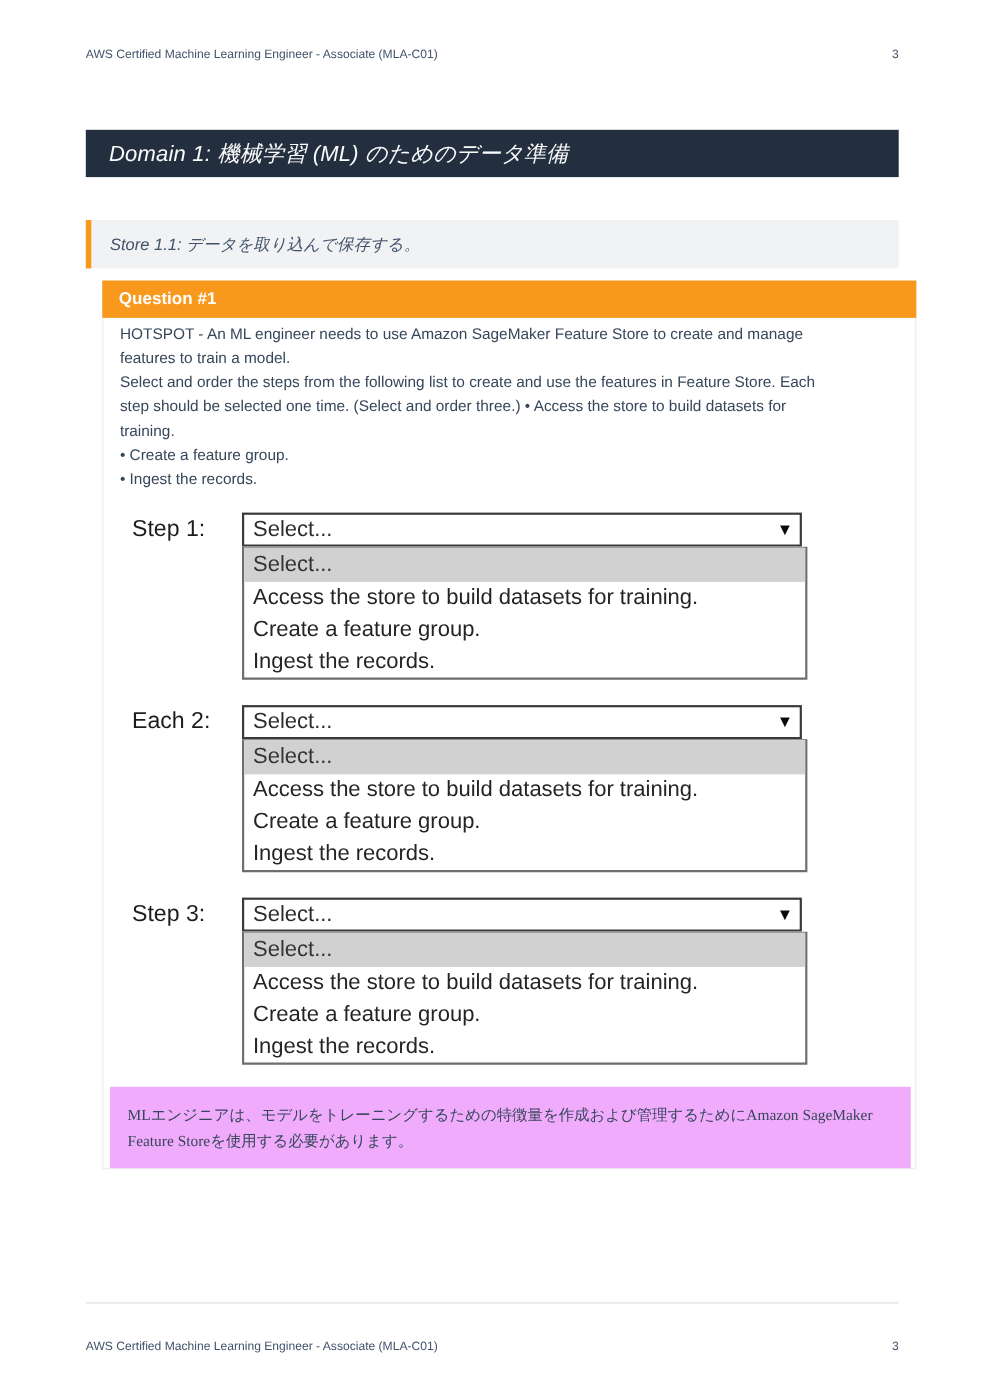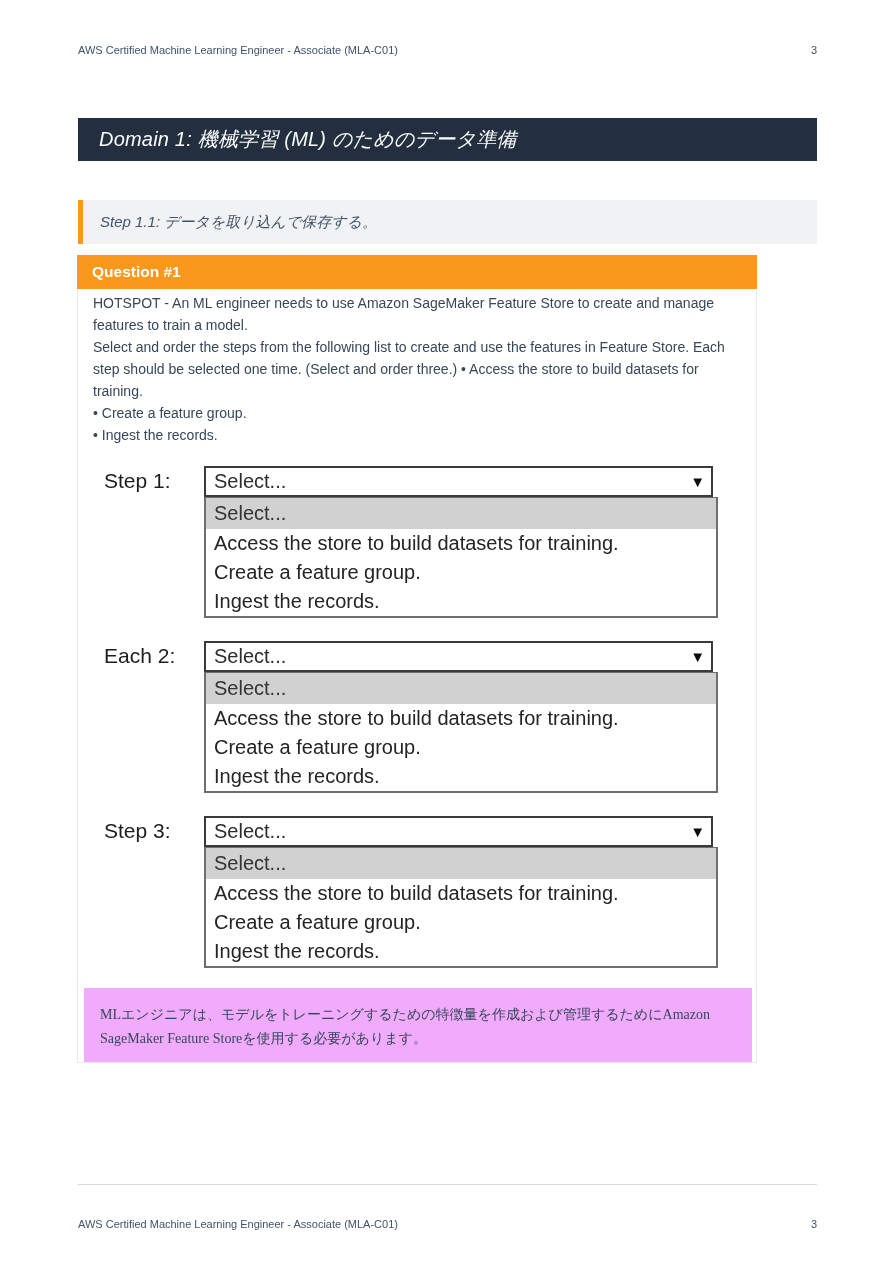--- a/index.html
+++ b/index.html
@@ -27,21 +27,21 @@
   
   .task-bar{
     position:absolute;top:200px;left:78px;width:739px;height:44px;
     background:#f1f2f3;border-left:5px solid #f8991d;
     display:flex;align-items:center;
     padding-left:17px;box-sizing:border-box;
     font-size:15px;font-style:italic;color:#42526b;
   }
   
   .question-box{
-    position:absolute;top:255px;left:77px;width:680px;
+    position:absolute;top:255px;left:93px;width:740px;
     background:#ffffff;
     border:1px solid #ebebeb;border-top:none;
     box-sizing:border-box;
   }
   .q-header{
     height:34px;line-height:34px;
     background:#f8991d;color:#ffffff;
     font-weight:bold;font-size:15.5px;
     padding-left:15px;
     margin:0 -1px; 
@@ -105,21 +105,21 @@
   <div class="doc-header">
     <span>AWS Certified Machine Learning Engineer - Associate (MLA-C01)</span>
     <span>3</span>
   </div>
 
   <div class="domain-bar">
     <span>Domain 1: 機械学習 (ML) のためのデータ準備</span>
   </div>
 
   <div class="task-bar">
-    <span>Step 1.1: データを取り込んで保存する。</span>
+    <span>Store 1.1: データを取り込んで保存する。</span>
   </div>
 
   <div class="question-box">
     <div class="q-header">
       <span>Question #1</span>
     </div>
 
     <div class="q-body">
       <p class="q-text">HOTSPOT - An ML engineer needs to use Amazon SageMaker Feature Store to create and manage
 features to train a model.

